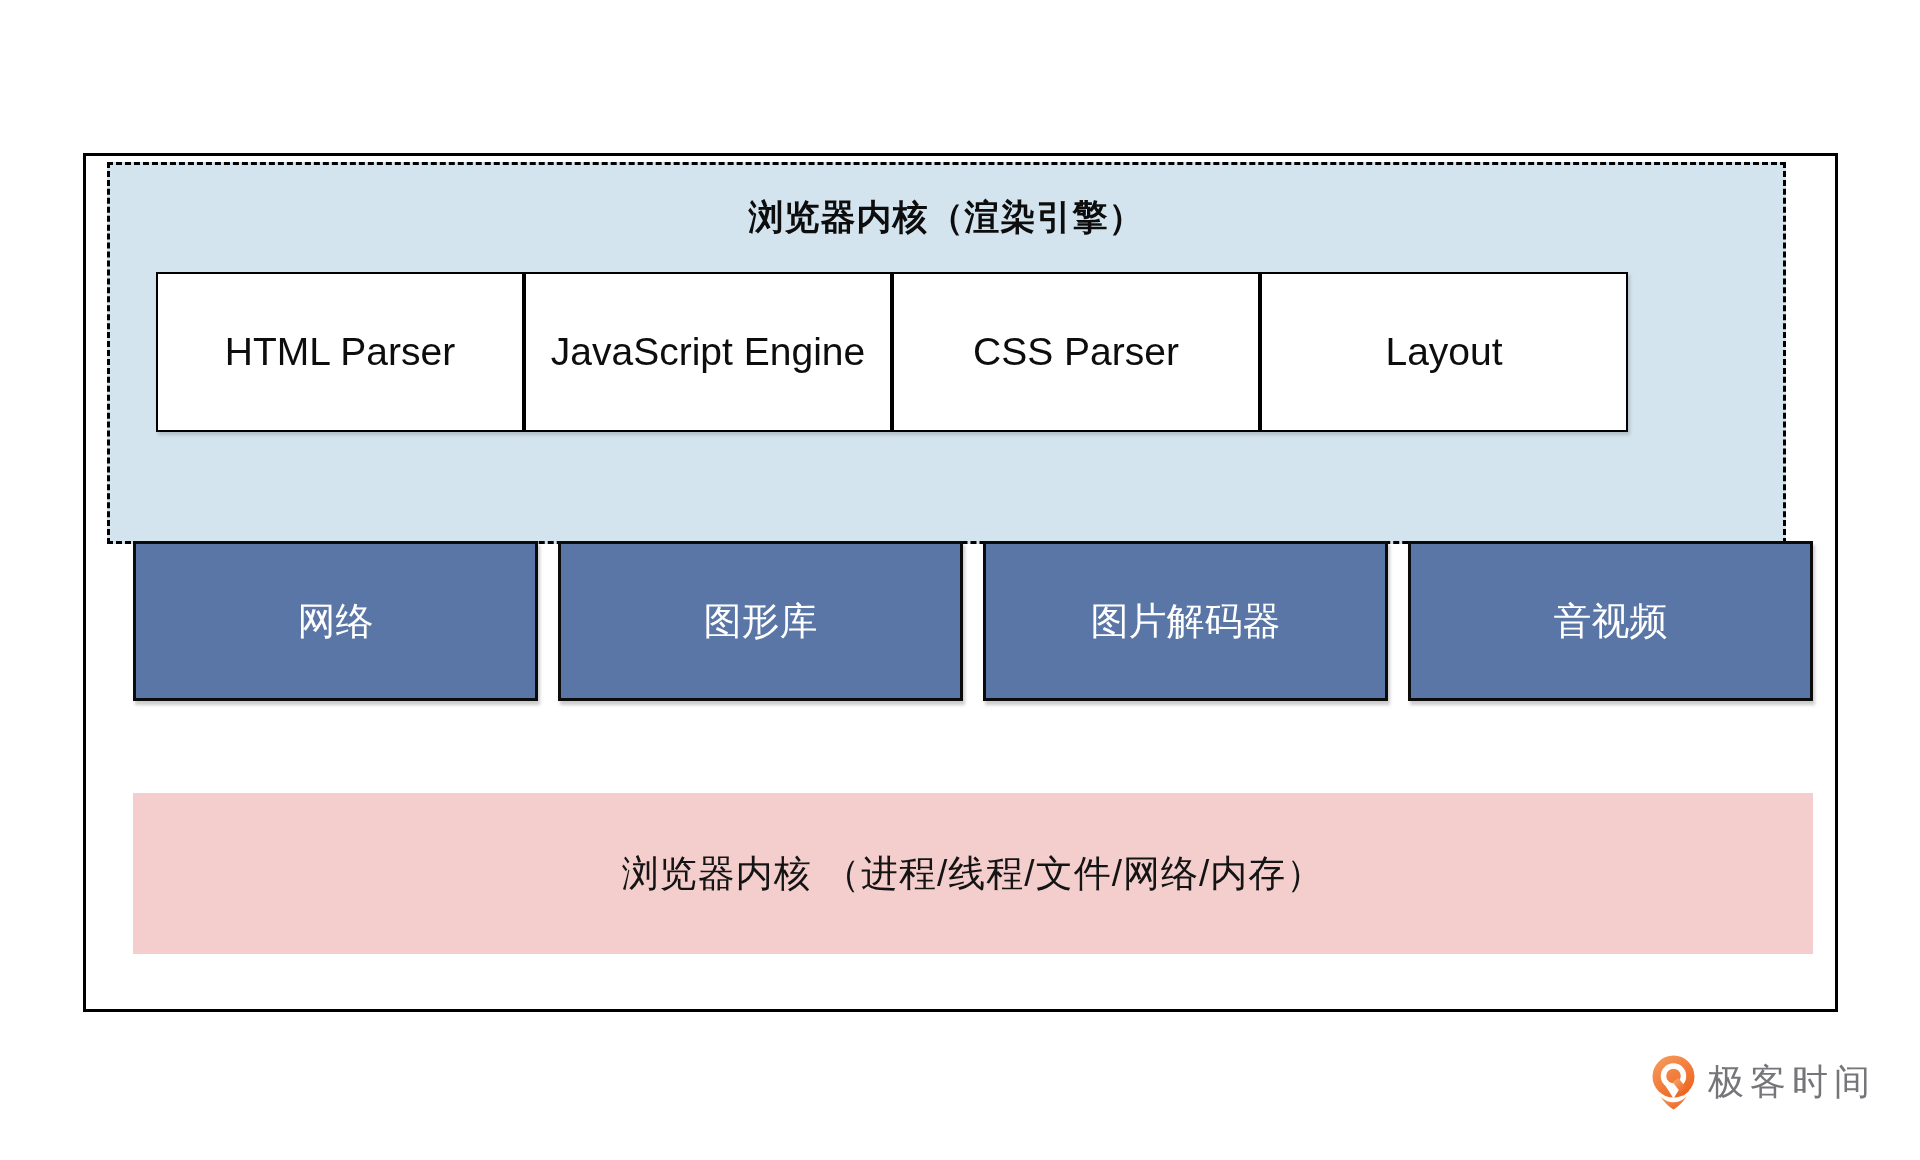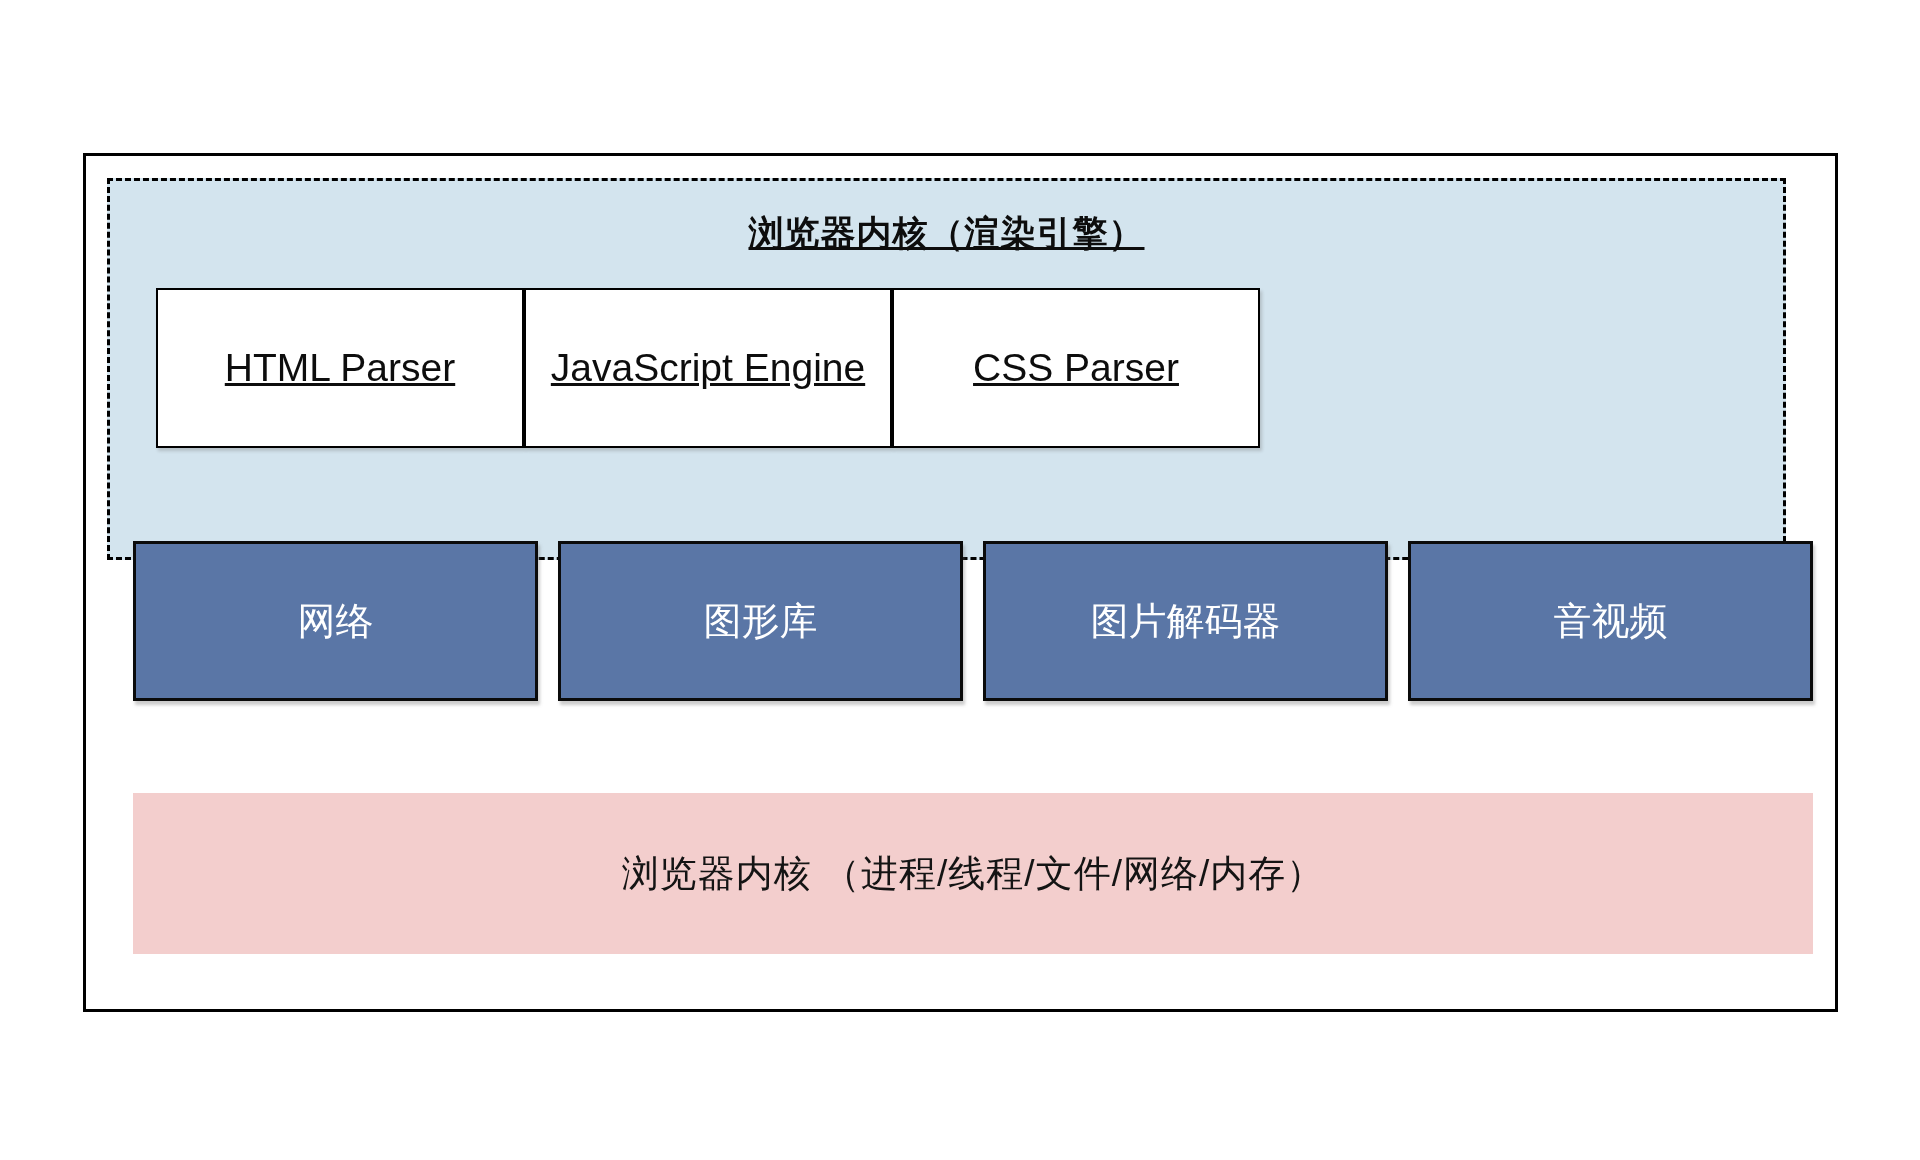--- a/index.html
+++ b/index.html
@@ -18,25 +18,24 @@
     position: absolute;
     left: 83px; top: 153px;
     width: 1755px; height: 859px;
     border: 3px solid var(--frame-border, #000);
     background: #ffffff;
   }
 
   
   .kernel {
     position: absolute;
-    left: 21px; top: 22px;
+    left: 21px; top: 6px;
     width: 1679px; height: 382px;
     border: 3px dashed var(--frame-border, #000);
     background: var(--kernel-bg, #d3e4ee);
-    text-decoration: underline;
   }
   .kernel-title {
     margin-top: 32px;
     text-align: center;
     font-size: 35px;
     font-weight: 700;
     line-height: 1.15;
     letter-spacing: 1px;
     color: var(--text, #0d0d0d);
   }
@@ -109,28 +108,50 @@
 <div class="canvas">
 
   <div class="frame">
 
     <section class="kernel">
       <h2 class="kernel-title">浏览器内核（渲染引擎）</h2>
       <div class="kernel-row">
         <div class="module">HTML Parser</div>
         <div class="module">JavaScript Engine</div>
         <div class="module">CSS Parser</div>
+        <div class="module">Layout</div>
       </div>
     </section>
 
     <div class="platform-row">
       <div class="pmod">网络</div>
       <div class="pmod">图形库</div>
       <div class="pmod">图片解码器</div>
       <div class="pmod">音视频</div>
     </div>
 
     <div class="os-bar">浏览器内核 （进程/线程/文件/网络/内存）</div>
 
   </div>
 
+  <div class="logo">
+    <svg class="logo-icon" viewBox="0 0 47 55" width="47" height="55" aria-hidden="true">
+      <defs>
+        <linearGradient id="pinGrad" x1="0" y1="0" x2="0.7" y2="1">
+          <stop offset="0" class="stop-a"></stop>
+          <stop offset="1" class="stop-b"></stop>
+        </linearGradient>
+      </defs>
+
+      <circle cx="23.5" cy="21.5" r="21" fill="url(#pinGrad)"></circle>
+
+      <path d="M15 30 L32 30 L23.5 43.5 Z" fill="#ffffff"></path>
+
+      <circle cx="23.5" cy="21" r="10" fill="none" stroke="#ffffff" stroke-width="5.5"></circle>
+
+      <path d="M25.5 25 L36 38.5" stroke="url(#pinGrad)" stroke-width="7"></path>
+
+      <path d="M10.5 41.5 C14 47 18.5 51.5 23.5 54.5 C28.5 51.5 33 47 36.5 41.5 C32.5 45.5 28 47.3 23.5 47.3 C19 47.3 14.5 45.5 10.5 41.5 Z" fill="url(#pinGrad)"></path>
+    </svg>
+    <span class="logo-text">极客时间</span>
+  </div>
 
 </div>
 
 </body></html>

